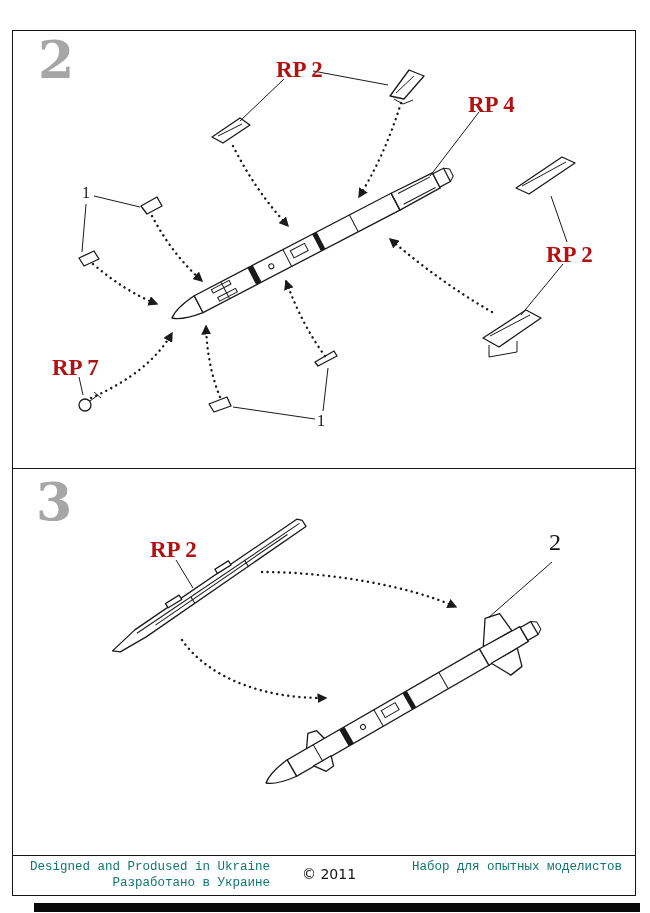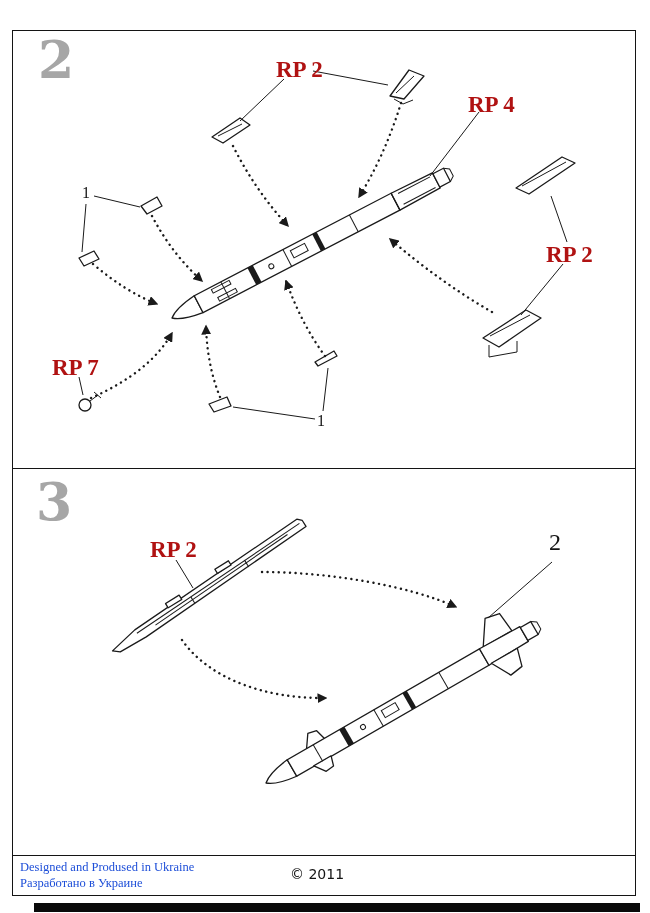--- a/index.html
+++ b/index.html
@@ -10,21 +10,21 @@
   .frame{position:absolute;left:12px;top:30px;width:624px;height:866px;
     border:1.6px solid #141414;box-sizing:border-box;}
   .divider{position:absolute;left:12px;width:624px;height:0;border-top:1.6px solid #141414;}
   #art{position:absolute;left:0;top:0;}
   .lbl{position:absolute;white-space:nowrap;}
   .red{color:var(--red,#b01212);font-weight:bold;font-size:23px;}
   .num1{font-size:16px;color:#141414;}
   .stepnum{font-family:"DejaVu Serif", serif;font-weight:bold;
     font-size:52px;line-height:1;color:var(--gray,#a6a6a6);}
   .two-big{font-size:24px;color:#141414;}
-  .footer-block{position:absolute;text-align:left;font-size:12.5px;line-height:1.3;color:#1d4ed8;}
+  .footer-block{position:absolute;text-align:right;font-size:12.5px;line-height:1.3;color:#0f766e;font-family:Liberation Mono, monospace;}
   .footer-center{position:absolute;text-align:center;
     font-family:"DejaVu Sans", sans-serif;font-size:14px;color:#141414;}
   .bottom-strip{position:absolute;left:34px;top:903px;width:606px;height:9px;background:#0a0a0a;}
   
   .part{fill:#ffffff;stroke:#1a1a1a;stroke-width:1.3;stroke-linejoin:round;}
   .thin{fill:none;stroke:#1a1a1a;stroke-width:1;}
   .band{fill:#1a1a1a;stroke:none;}
   .dotted{fill:none;stroke:#1a1a1a;stroke-width:2.4;stroke-linecap:round;
     stroke-dasharray:0.1 5.5;}
   .conn{fill:none;stroke:#1a1a1a;stroke-width:1;}
@@ -181,17 +181,18 @@
   <div class="lbl num1" style="left:82px;top:184px;">1</div>
   <div class="lbl num1" style="left:317px;top:412px;">1</div>
 
   <div class="lbl red" style="left:150px;top:537px;">RP 2</div>
   <div class="lbl two-big" style="left:549px;top:529px;">2</div>
 
   <div class="footer-block" style="left:20px;top:859px;width:250px;">
     <div>Designed and Prodused in Ukraine</div>
     <div>Разработано в Украине</div>
   </div>
-  <div class="footer-center" style="left:262px;top:866px;width:110px;">© 2011</div>
+  <div class="footer-center" style="left:274px;top:866px;width:110px;">© 2011</div>
   <div class="footer-block" style="left:350px;top:859px;width:272px;">
+    <div>Набор для опытных моделистов</div>
   </div>
 
 </div>
 
 </body></html>

